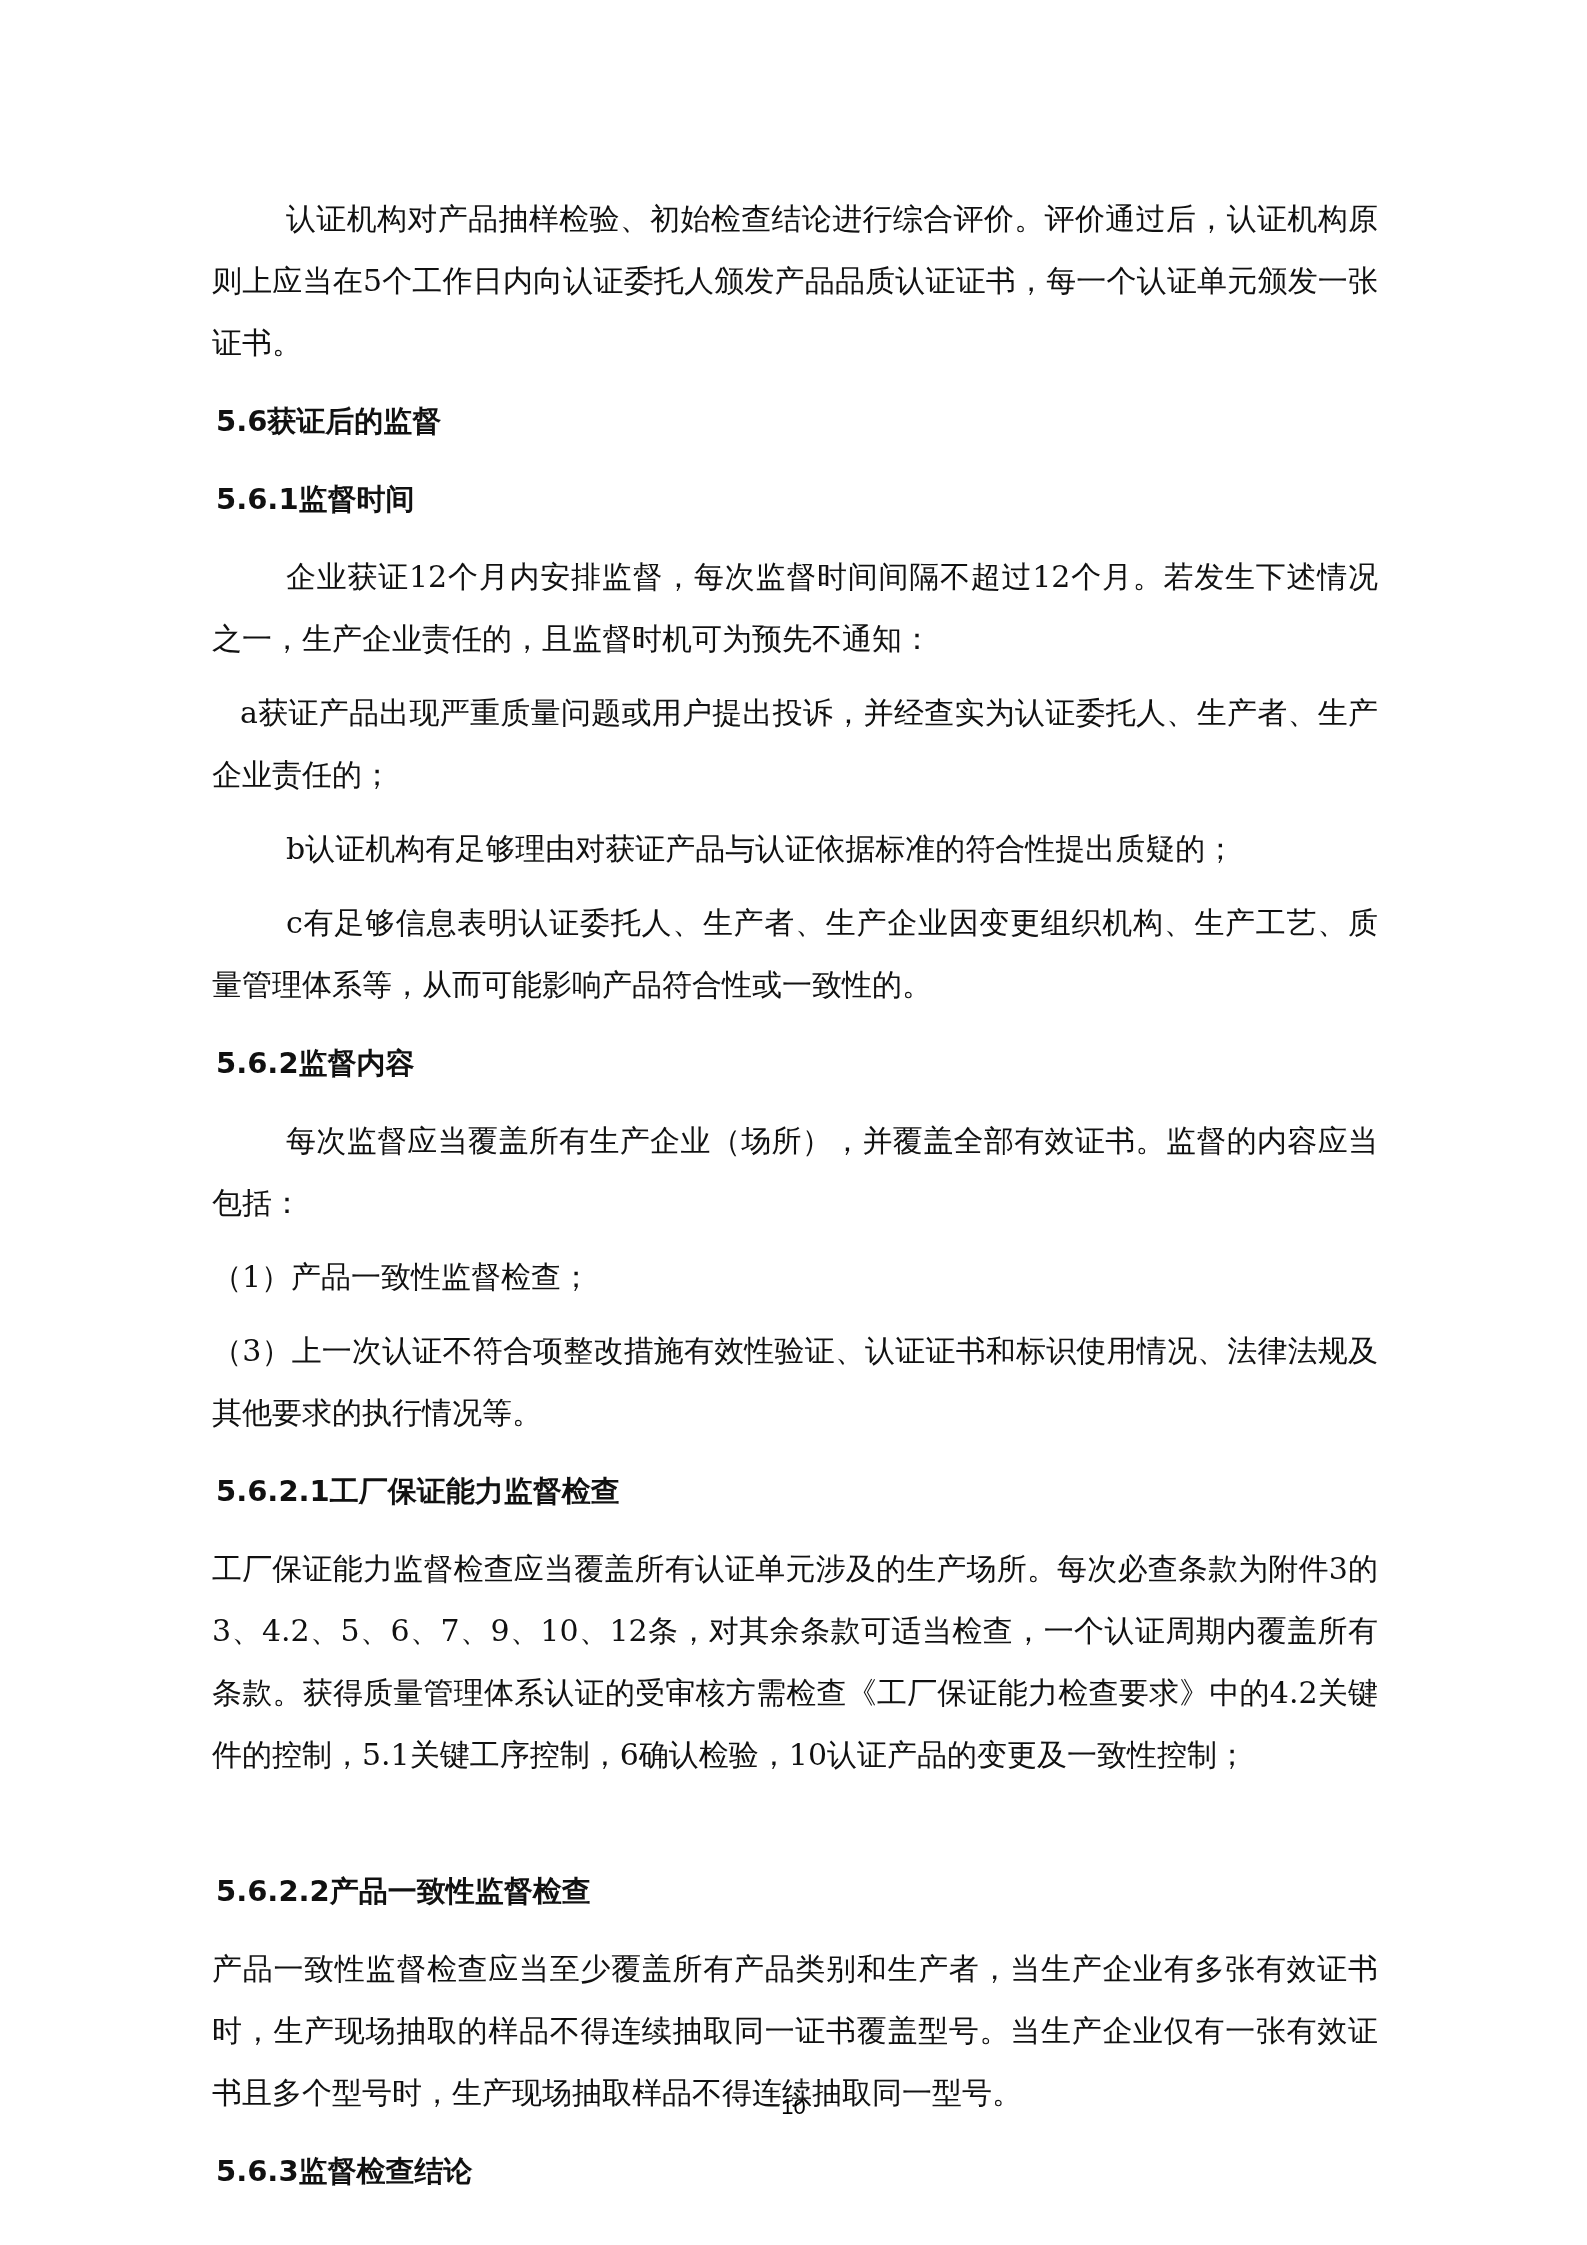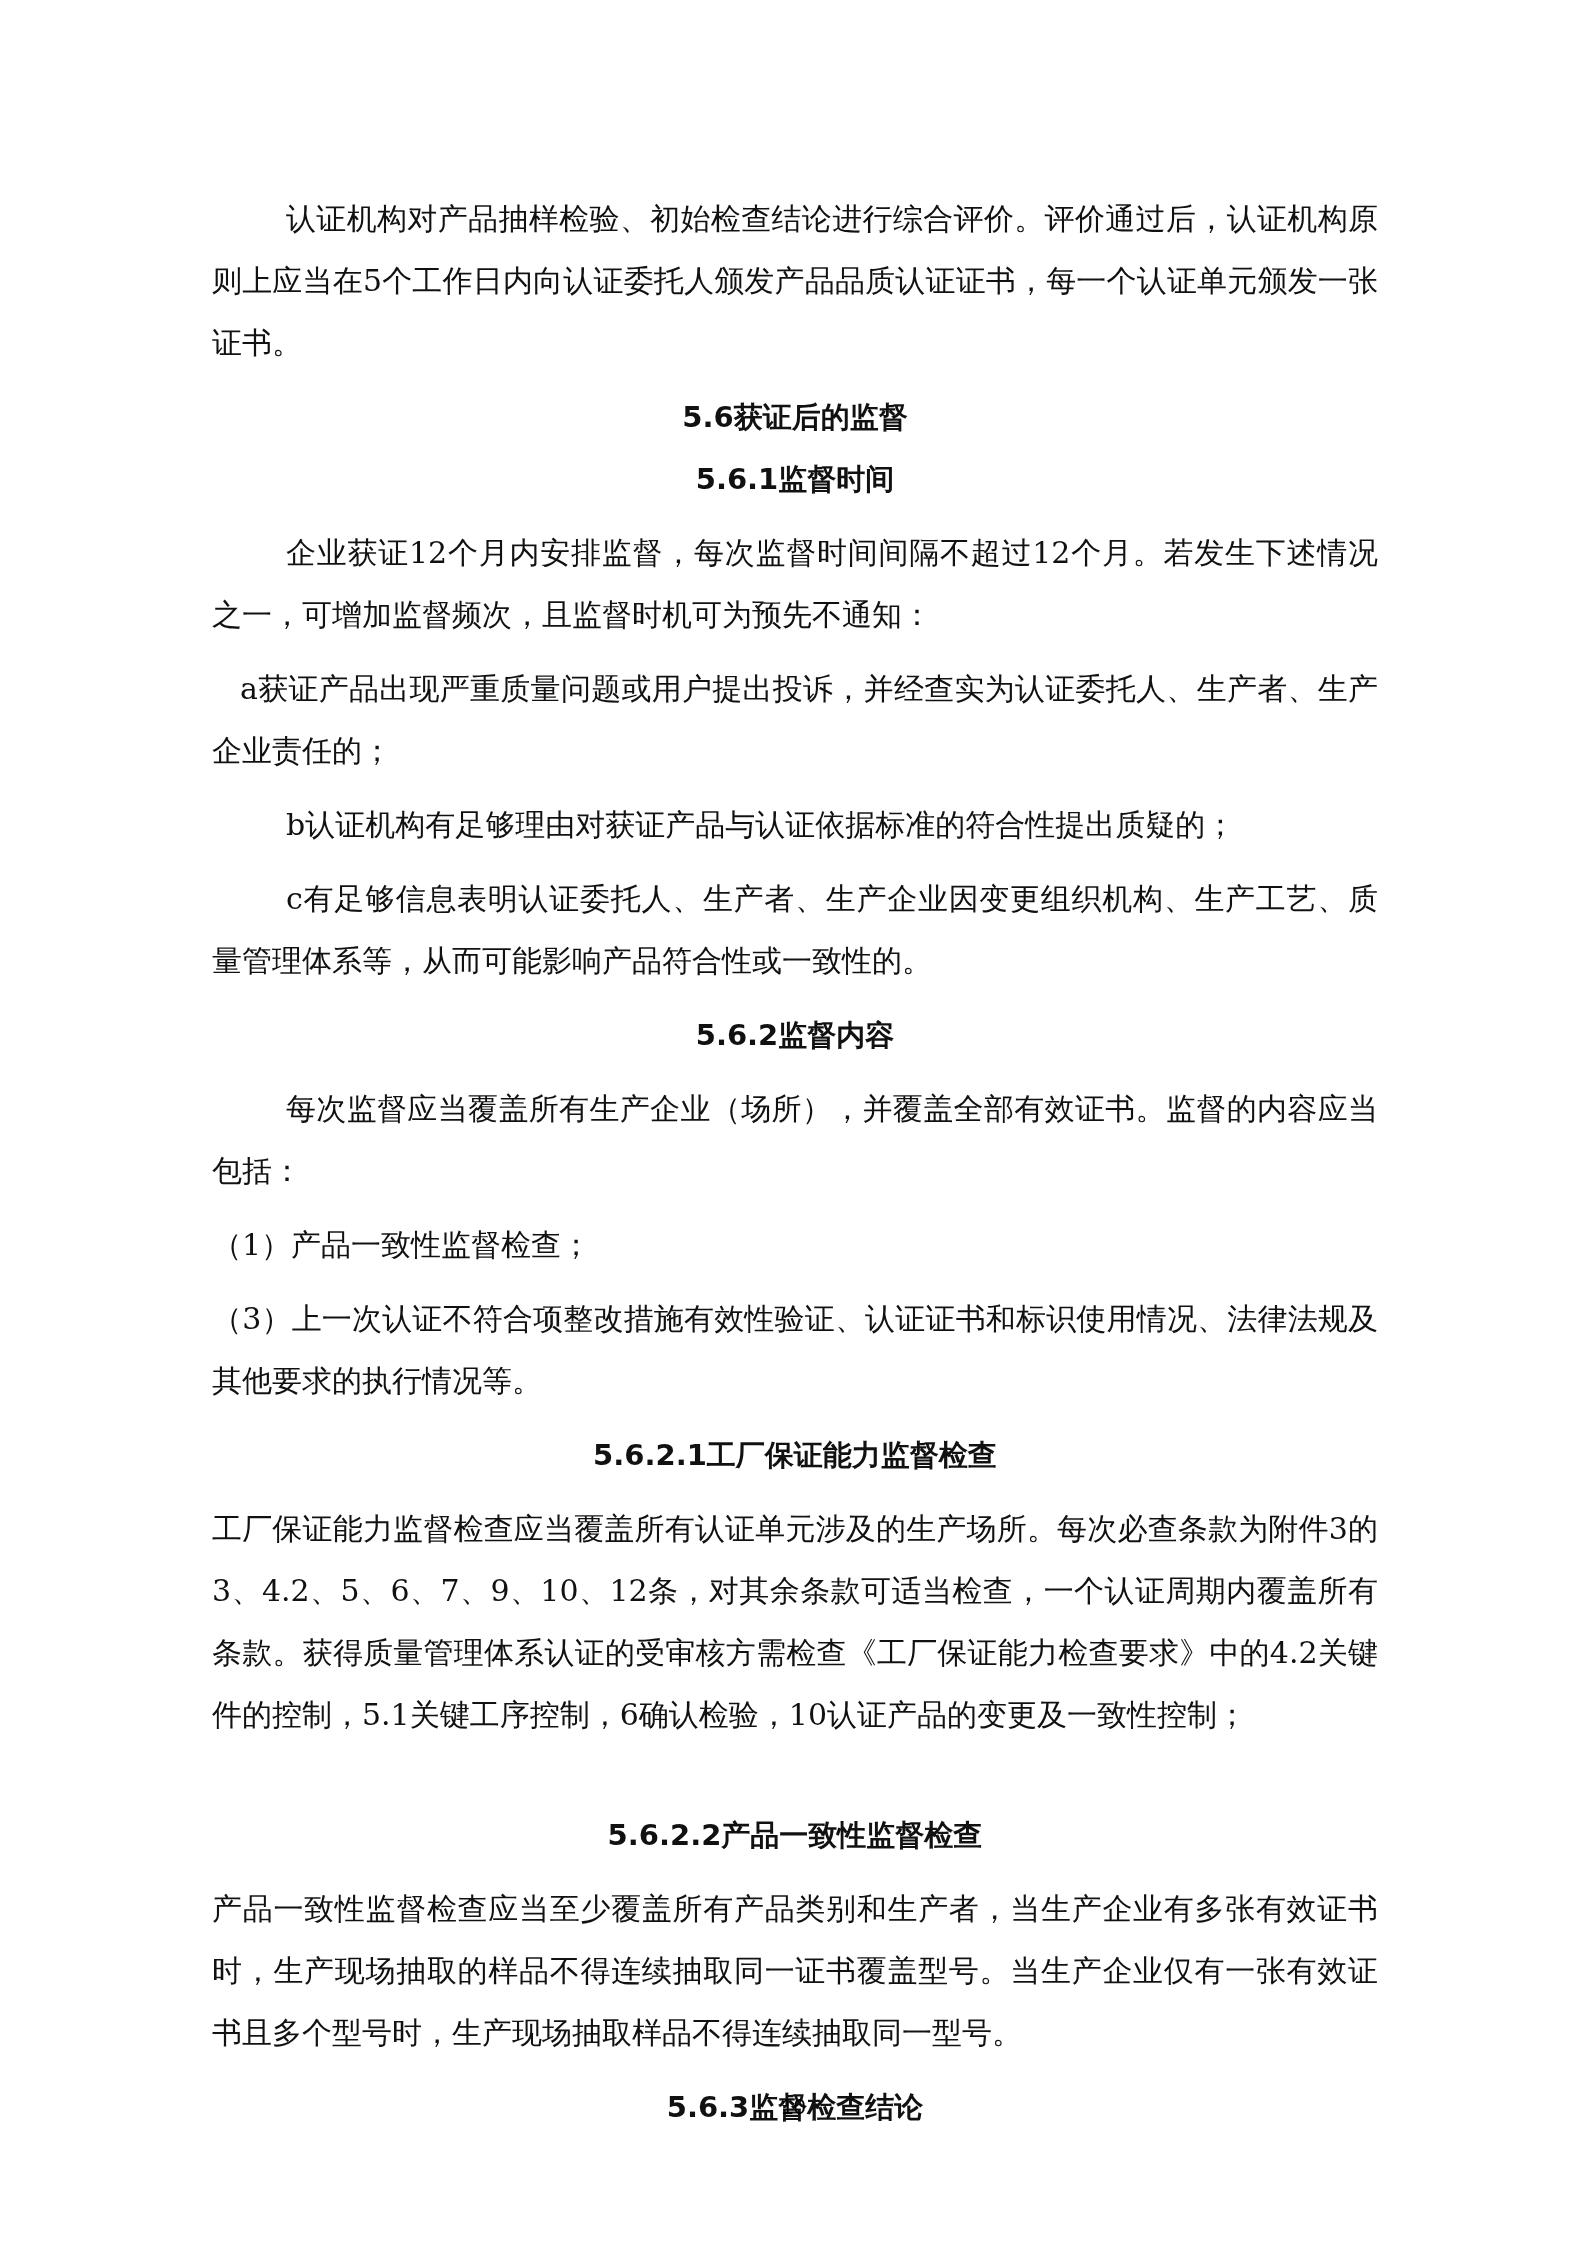--- a/index.html
+++ b/index.html
@@ -5,35 +5,35 @@
     html, body { margin: 0; padding: 0; background: #ffffff; }
     body { width: 1587px; height: 2245px; position: relative; overflow: hidden; }
     .page {
       position: absolute; left: 200px; top: 176px; width: 1190px;
       font-family: "DejaVu Serif", "Liberation Serif", serif;
       color: #111111; font-size: 30px; line-height: 62px;
     }
     .p { margin: 12px; text-align: justify; }
     .indent { text-indent: 74px; }
     .indent-sm { text-indent: 28px; }
-    .h { margin: 0; font-weight: bold; font-family: "DejaVu Sans", "Liberation Sans", sans-serif; font-size: 29px; text-align: center; }
+    .h { margin: 16px; font-weight: bold; font-family: "DejaVu Sans", "Liberation Sans", sans-serif; font-size: 29px; }
     .gap { height: 46px; }
     .footer {
       position: absolute; left: 0; width: 1587px; top: 2094px; text-align: center;
       font-family: "Liberation Sans", sans-serif; font-size: 22px; color: #000000;
     }
   </style>
 </head>
 <body>
 
 <div class="page">
   <p class="p indent">认证机构对产品抽样检验、初始检查结论进行综合评价。评价通过后，认证机构原则上应当在5个工作日内向认证委托人颁发产品品质认证证书，每一个认证单元颁发一张证书。</p>
   <p class="h">5.6获证后的监督</p>
   <p class="h">5.6.1监督时间</p>
-  <p class="p indent">企业获证12个月内安排监督，每次监督时间间隔不超过12个月。若发生下述情况之一，可增加监督频次，且监督时机可为预先不通知：</p>
+  <p class="p indent">企业获证12个月内安排监督，每次监督时间间隔不超过12个月。若发生下述情况之一，生产企业责任的，且监督时机可为预先不通知：</p>
   <p class="p indent-sm">a获证产品出现严重质量问题或用户提出投诉，并经查实为认证委托人、生产者、生产企业责任的；</p>
   <p class="p indent">b认证机构有足够理由对获证产品与认证依据标准的符合性提出质疑的；</p>
   <p class="p indent">c有足够信息表明认证委托人、生产者、生产企业因变更组织机构、生产工艺、质量管理体系等，从而可能影响产品符合性或一致性的。</p>
   <p class="h">5.6.2监督内容</p>
   <p class="p indent">每次监督应当覆盖所有生产企业（场所），并覆盖全部有效证书。监督的内容应当包括：</p>
   <p class="p">（1）产品一致性监督检查；</p>
   <p class="p">（3）上一次认证不符合项整改措施有效性验证、认证证书和标识使用情况、法律法规及其他要求的执行情况等。</p>
   <p class="h">5.6.2.1工厂保证能力监督检查</p>
   <p class="p">工厂保证能力监督检查应当覆盖所有认证单元涉及的生产场所。每次必查条款为附件3的3、4.2、5、6、7、9、10、12条，对其余条款可适当检查，一个认证周期内覆盖所有条款。获得质量管理体系认证的受审核方需检查《工厂保证能力检查要求》中的4.2关键件的控制，5.1关键工序控制，6确认检验，10认证产品的变更及一致性控制；</p>
   <div class="gap"></div>

